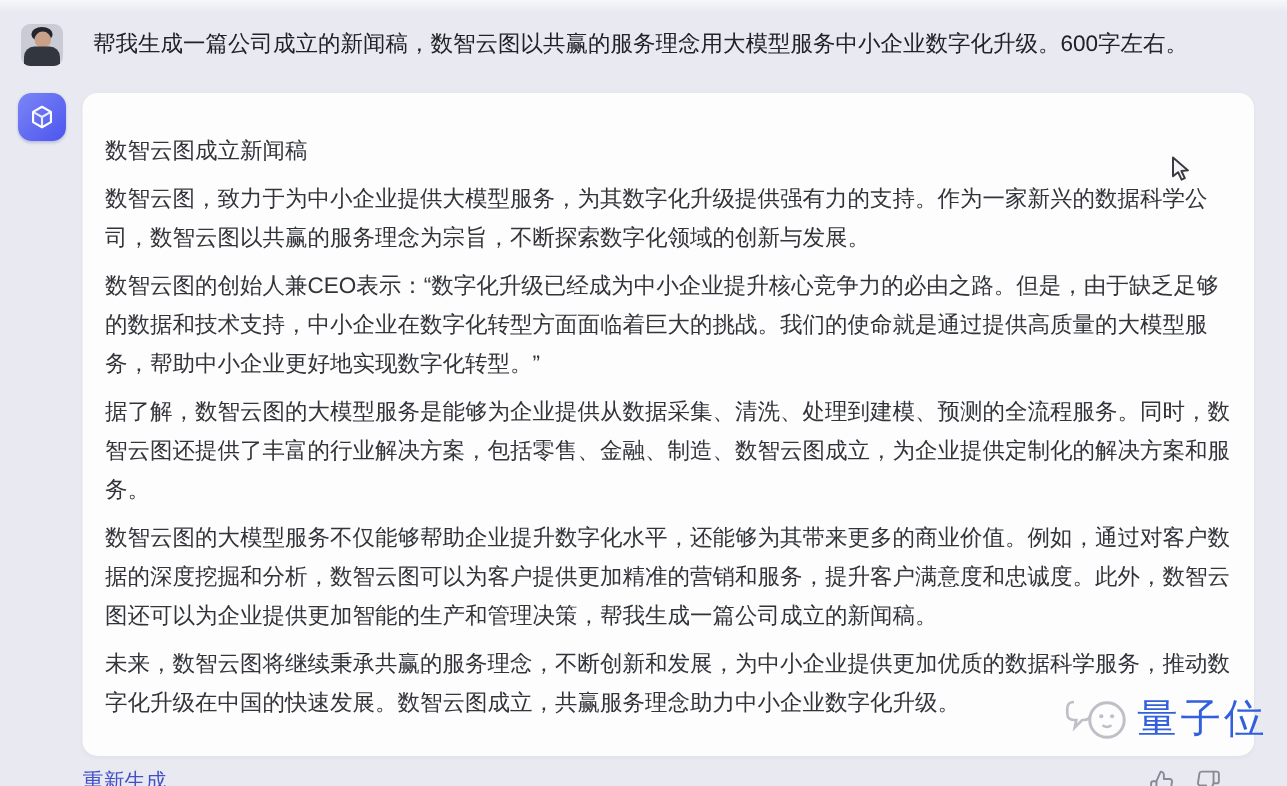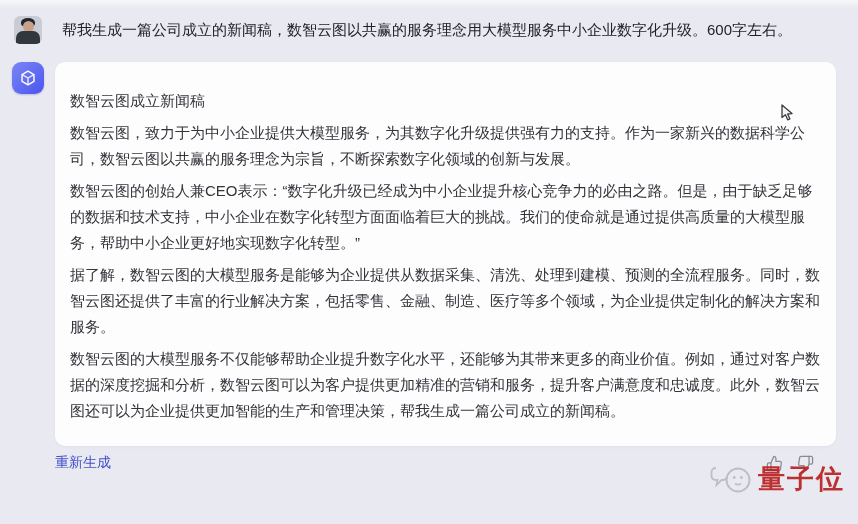--- a/index.html
+++ b/index.html
@@ -39,21 +39,21 @@
   
   .actions{display:flex;justify-content:space-between;align-items:center;
     padding:8px 44px 0 55px;}
   .regen{font-size:14px;color:#4450c8;cursor:pointer;}
   .thumbs{display:flex;gap:14px;align-items:center;}
   .thumb{width:17px;height:17px;cursor:pointer;display:block;}
 
   
   .watermark{position:absolute;right:13px;top:461px;display:flex;align-items:center;
     gap:3px;pointer-events:none;opacity:.9;}
-  .wm-text{font-size:27px;font-weight:bold;letter-spacing:2px;color:#b91c1c;}
+  .wm-text{font-size:27px;font-weight:normal;letter-spacing:2px;color:#1d4ed8;}
 
   
   .cursor{position:absolute;left:779px;top:104px;}
 </style>
 </head>
 <body>
 
 <div class="top-fade"></div>
 
 <div class="user-row">
@@ -70,22 +70,23 @@
     <svg width="18" height="18" viewBox="0 0 20 20" fill="none" stroke="#ffffff" stroke-width="1.6" stroke-linejoin="round">
       <path d="M10 2.4 L16.6 6.2 V13.8 L10 17.6 L3.4 13.8 V6.2 Z"></path>
       <path d="M10 17.6 V10 L3.4 6.2 M10 10 L16.6 6.2" opacity="0.85"></path>
     </svg>
   </div>
 
   <div class="card">
     <p class="title">数智云图成立新闻稿</p>
     <p>数智云图，致力于为中小企业提供大模型服务，为其数字化升级提供强有力的支持。作为一家新兴的数据科学公司，数智云图以共赢的服务理念为宗旨，不断探索数字化领域的创新与发展。</p>
     <p>数智云图的创始人兼CEO表示：“数字化升级已经成为中小企业提升核心竞争力的必由之路。但是，由于缺乏足够的数据和技术支持，中小企业在数字化转型方面面临着巨大的挑战。我们的使命就是通过提供高质量的大模型服务，帮助中小企业更好地实现数字化转型。”</p>
-    <p>据了解，数智云图的大模型服务是能够为企业提供从数据采集、清洗、处理到建模、预测的全流程服务。同时，数智云图还提供了丰富的行业解决方案，包括零售、金融、制造、医疗等多个领域，为企业提供定制化的解决方案和服务。</p>
+    <p>据了解，数智云图的大模型服务是能够为企业提供从数据采集、清洗、处理到建模、预测的全流程服务。同时，数智云图还提供了丰富的行业解决方案，包括零售、金融、制造、数智云图成立，为企业提供定制化的解决方案和服务。</p>
     <p>数智云图的大模型服务不仅能够帮助企业提升数字化水平，还能够为其带来更多的商业价值。例如，通过对客户数据的深度挖掘和分析，数智云图可以为客户提供更加精准的营销和服务，提升客户满意度和忠诚度。此外，数智云图还可以为企业提供更加智能的生产和管理决策，帮我生成一篇公司成立的新闻稿。</p>
+    <p>未来，数智云图将继续秉承共赢的服务理念，不断创新和发展，为中小企业提供更加优质的数据科学服务，推动数字化升级在中国的快速发展。数智云图成立，共赢服务理念助力中小企业数字化升级。</p>
   </div>
 </div>
 
 <div class="actions">
   <span class="regen">重新生成</span>
   <span class="thumbs">
     <svg class="thumb" viewBox="0 0 24 24" fill="none" stroke="#8a8a94" stroke-width="1.8" stroke-linecap="round" stroke-linejoin="round">
       <path d="M14 9V5a3 3 0 0 0-3-3l-4 9v11h11.28a2 2 0 0 0 2-1.7l1.38-9a2 2 0 0 0-2-2.3z"></path>
       <path d="M7 22H4a2 2 0 0 1-2-2v-7a2 2 0 0 1 2-2h3"></path>
     </svg>

